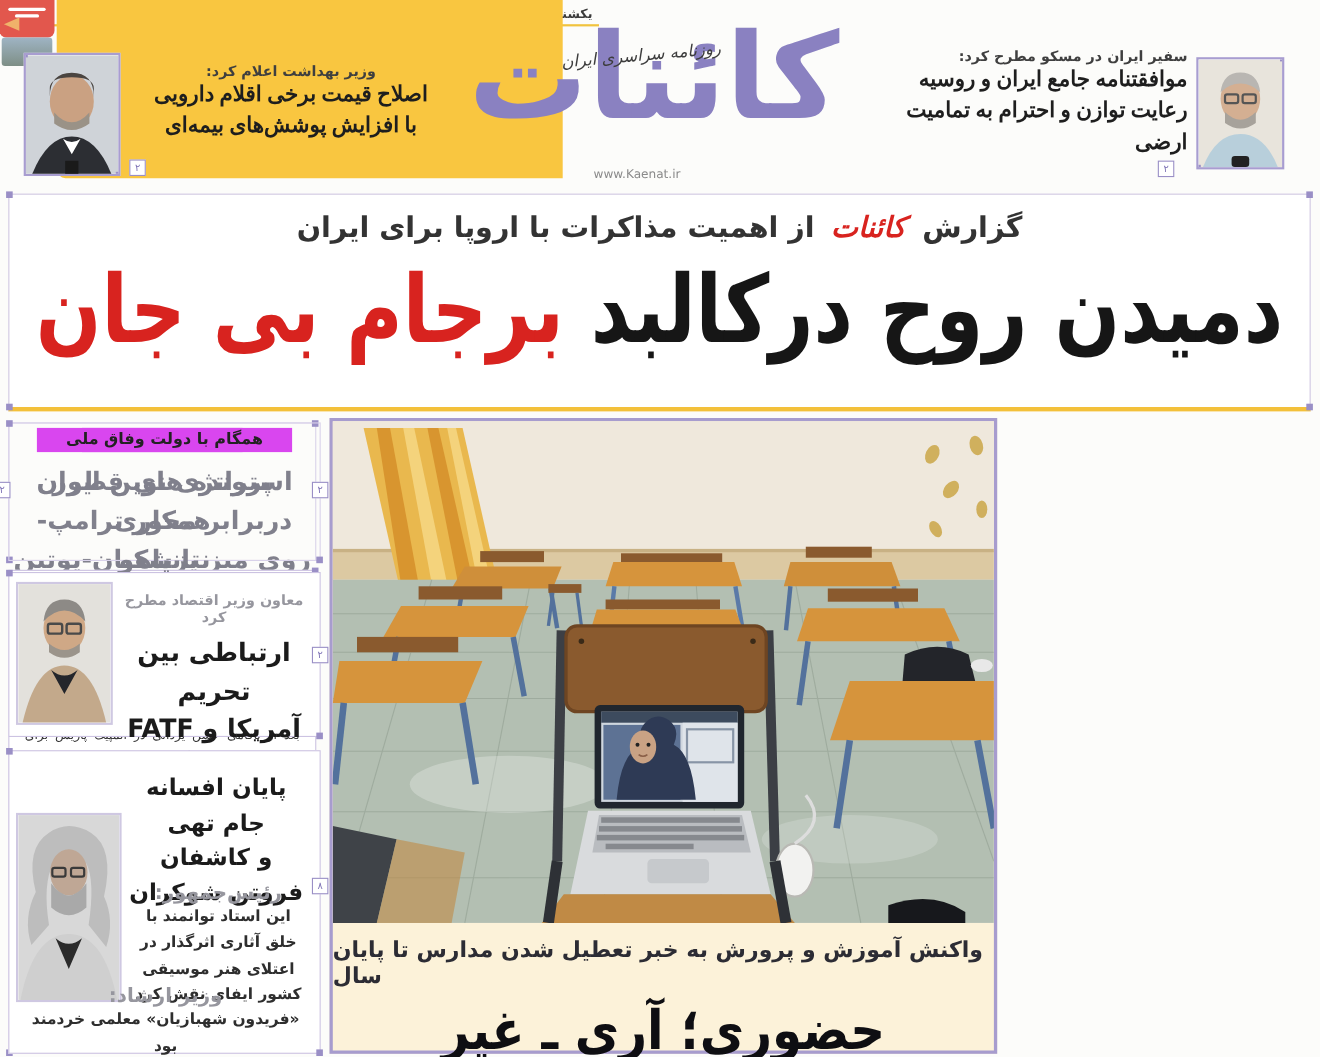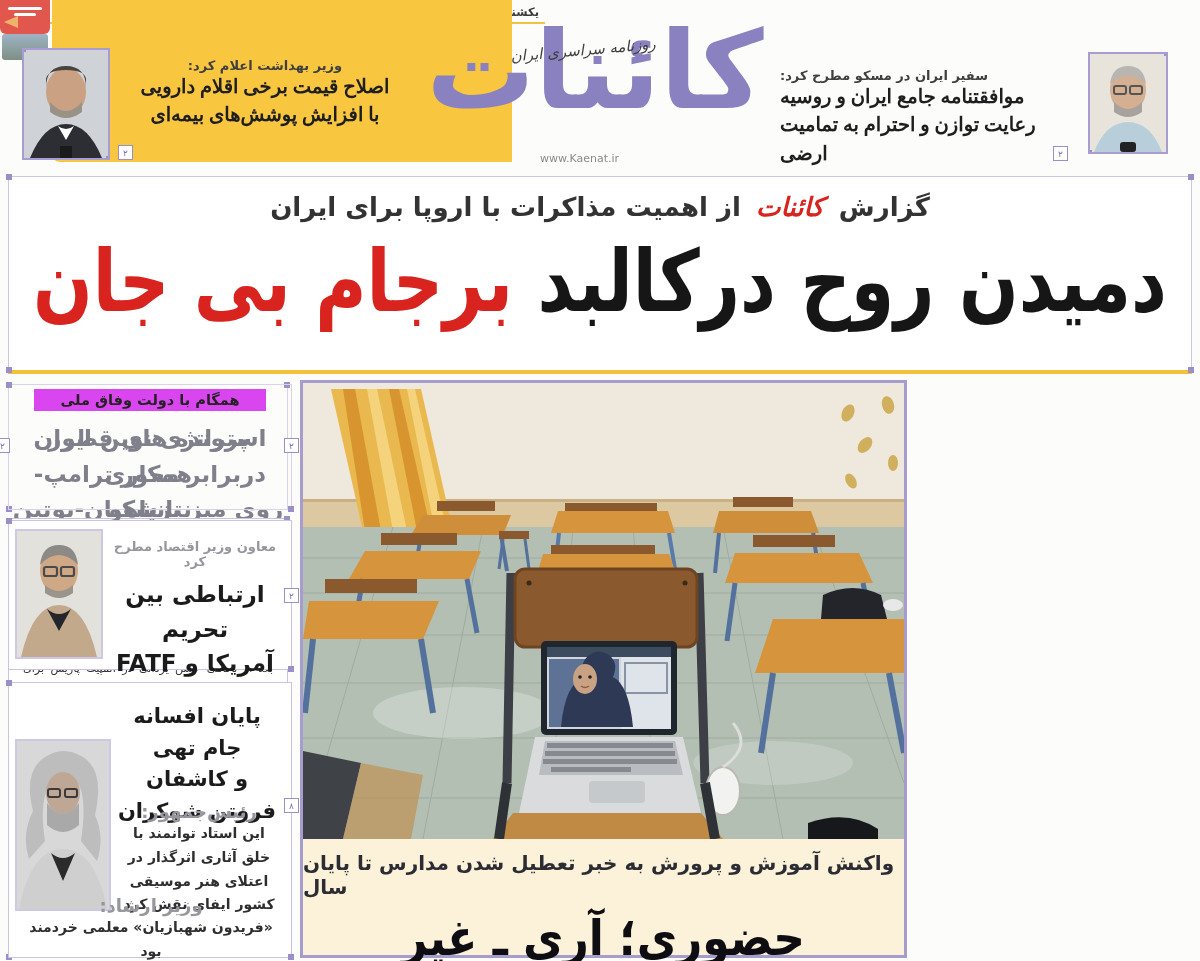--- a/index.html
+++ b/index.html
@@ -84,21 +84,21 @@
       <ellipse cx="42" cy="42" rx="20" ry="24" fill="#caa182"></ellipse>
       <path d="M22 38 Q22 16 42 16 Q62 16 62 38 L62 30 Q62 20 42 20 Q22 20 22 30 Z" fill="#4a4440"></path>
       <path d="M26 52 Q42 70 58 52 L58 62 Q42 74 26 62 Z" fill="#9a9287"></path>
       <path d="M6 108 Q20 74 42 74 Q64 74 78 108 Z" fill="#2c2e33"></path>
       <path d="M34 76 L42 90 L50 76 Q42 82 34 76 Z" fill="#fff"></path>
       <rect x="36" y="96" width="12" height="12" fill="#1a1a1a"></rect>
     </svg>
     <span class="nub" style="top:-4px;left:-4px;"></span>
     <span class="nub" style="bottom:-4px;right:-4px;"></span>
   </div>
-  <div class="abs" style="top:68px;right:120px;width:300px;text-align:left;">
+  <div class="abs" style="top:44px;right:120px;width:300px;text-align:right;">
     <div class="topstory-kicker">سفیر ایران در مسکو مطرح کرد:</div>
     <div class="topstory-line">موافقتنامه جامع ایران و روسیه</div>
     <div class="topstory-line">رعایت توازن و احترام به تمامیت ارضی</div>
   </div>
   <div class="marker" style="top:145px;left:118px;">۲</div>
 
   <div class="abs photoframe" style="top:52px;left:1088px;width:80px;height:102px;">
     <svg width="76" height="98" viewBox="0 0 76 98">
       <rect width="76" height="98" fill="#e8e4dc"></rect>
       <ellipse cx="38" cy="36" rx="18" ry="22" fill="#d4af92"></ellipse>

